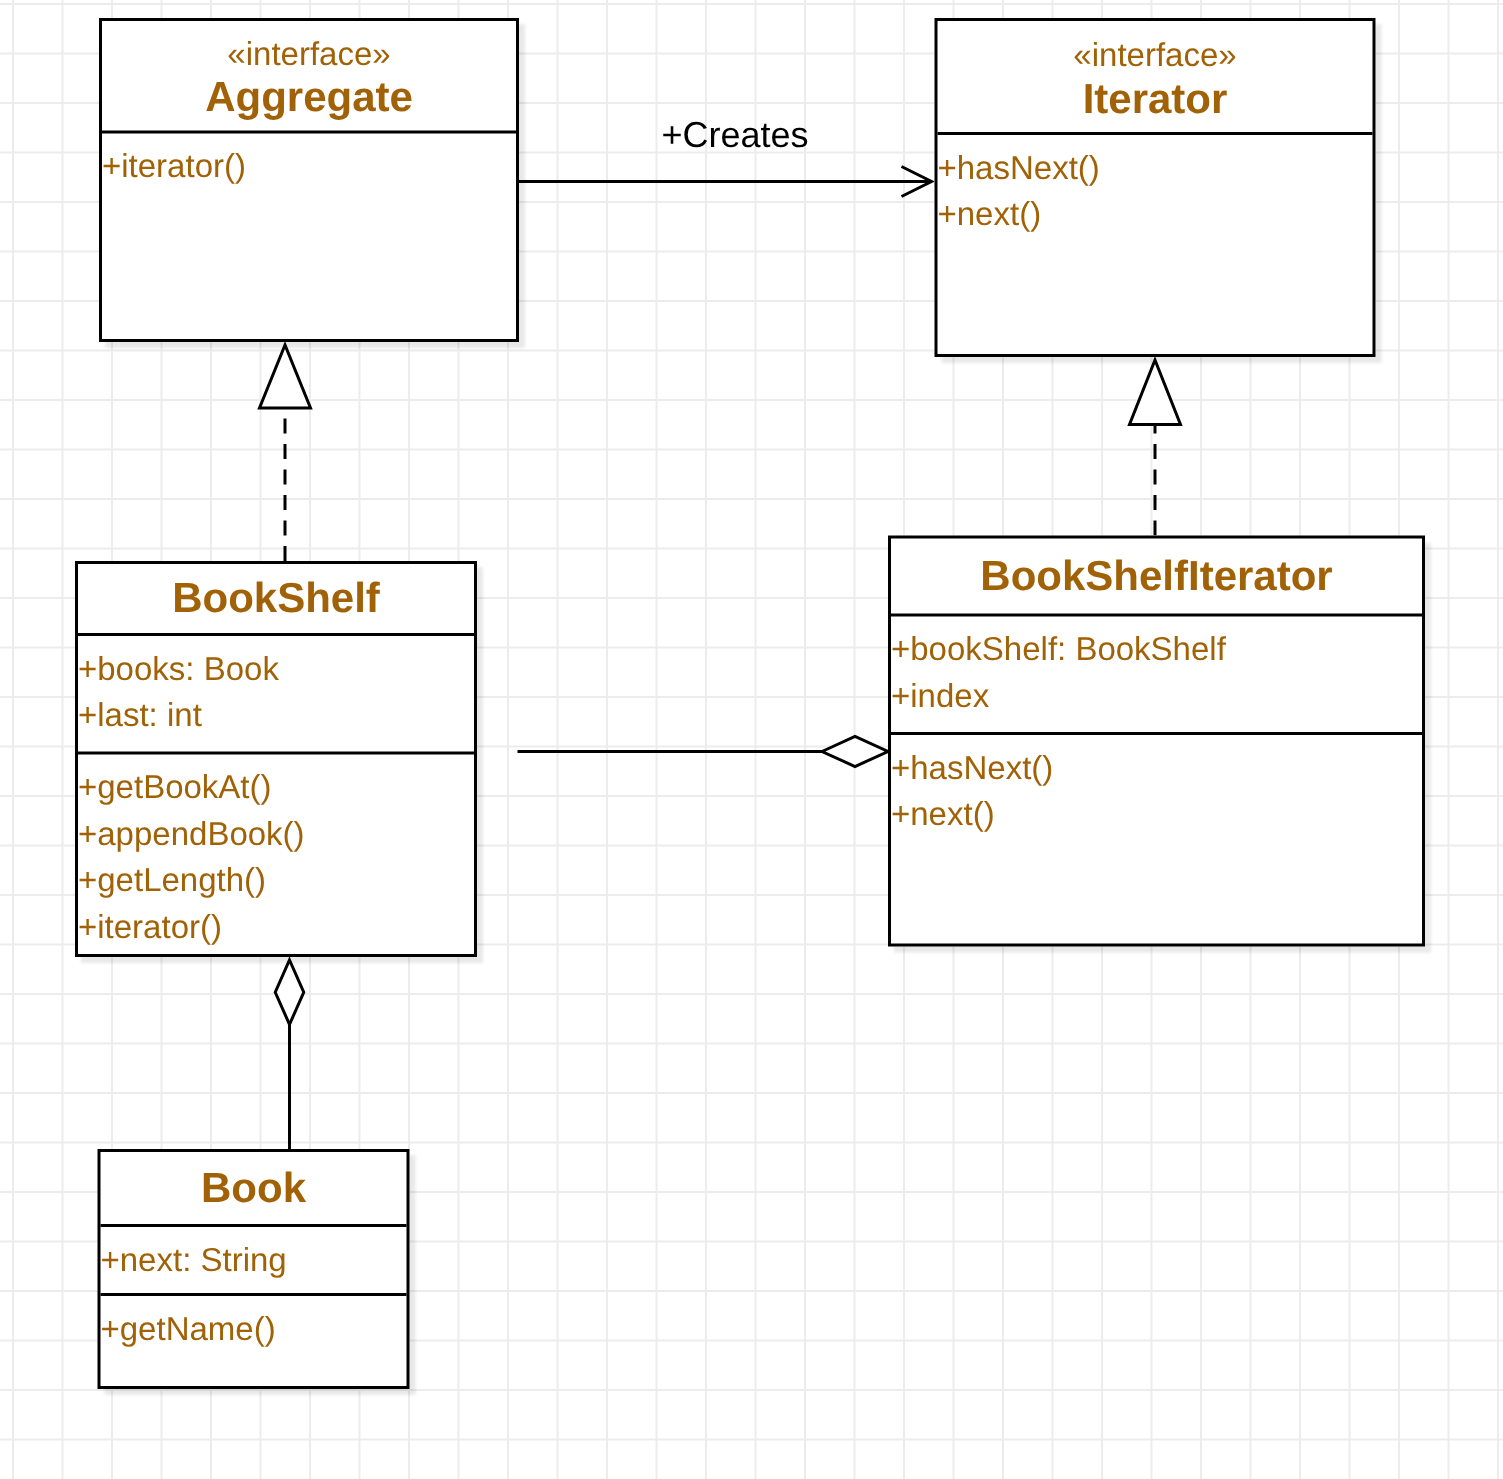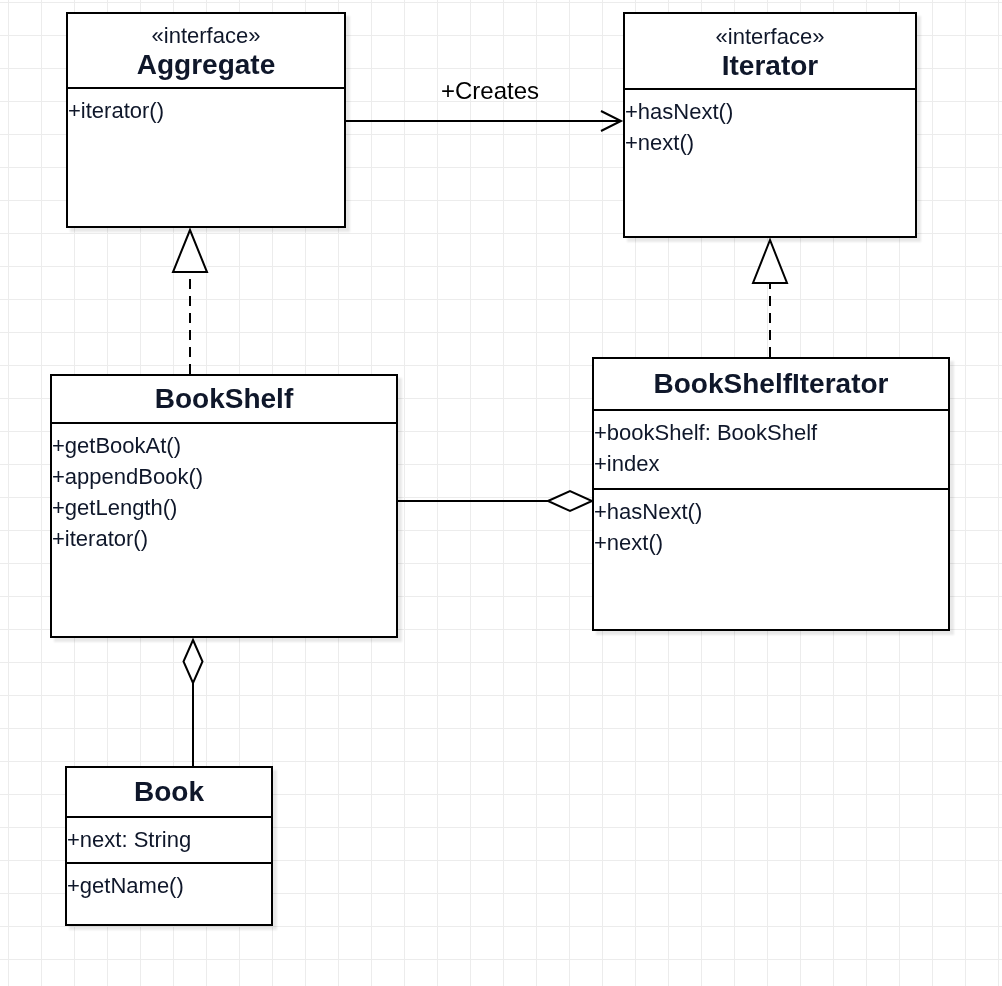--- a/index.html
+++ b/index.html
@@ -26,21 +26,21 @@
     height: 986px;
   }
   .uml-class {
     position: absolute;
     box-sizing: border-box;
     background: #ffffff;
     border: 2px solid #000000;
     box-shadow: 4px 4px 2px rgba(0,0,0,0.09);
     display: flex;
     flex-direction: column;
-    color: #0f172a;
+    color: #a16207;
   }
   .uml-header {
     display: flex;
     flex-direction: column;
     justify-content: center;
     align-items: center;
     text-align: center;
     flex-shrink: 0;
   }
   .stereotype {
@@ -120,23 +120,27 @@
     <div class="uml-header" style="height:74px;">
       <div class="stereotype">«interface»</div>
       <div class="class-name">Iterator</div>
     </div>
     <div class="compartment grow">
       <div class="member-line">+hasNext()</div>
       <div class="member-line">+next()</div>
     </div>
   </div>
 
-  <div class="uml-class" style="left:50px; top:374px; width:348px; height:264px;">
+  <div class="uml-class" style="left:50px; top:374px; width:268px; height:264px;">
     <div class="uml-header" style="height:46px;">
       <div class="class-name">BookShelf</div>
+    </div>
+    <div class="compartment" style="height:79px;">
+      <div class="member-line">+books: Book</div>
+      <div class="member-line">+last: int</div>
     </div>
     <div class="compartment grow">
       <div class="member-line">+getBookAt()</div>
       <div class="member-line">+appendBook()</div>
       <div class="member-line">+getLength()</div>
       <div class="member-line">+iterator()</div>
     </div>
   </div>
 
   <div class="uml-class" style="left:592px; top:357px; width:358px; height:274px;">

